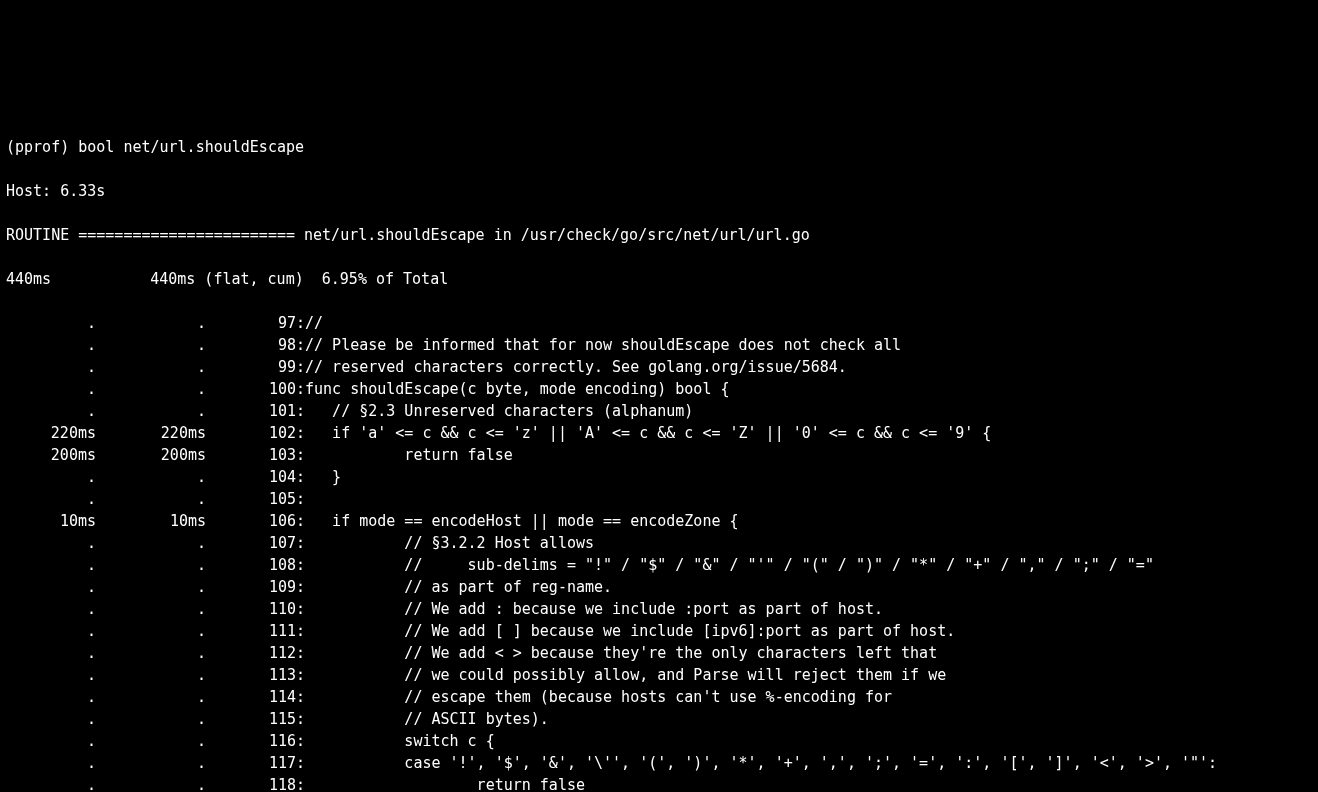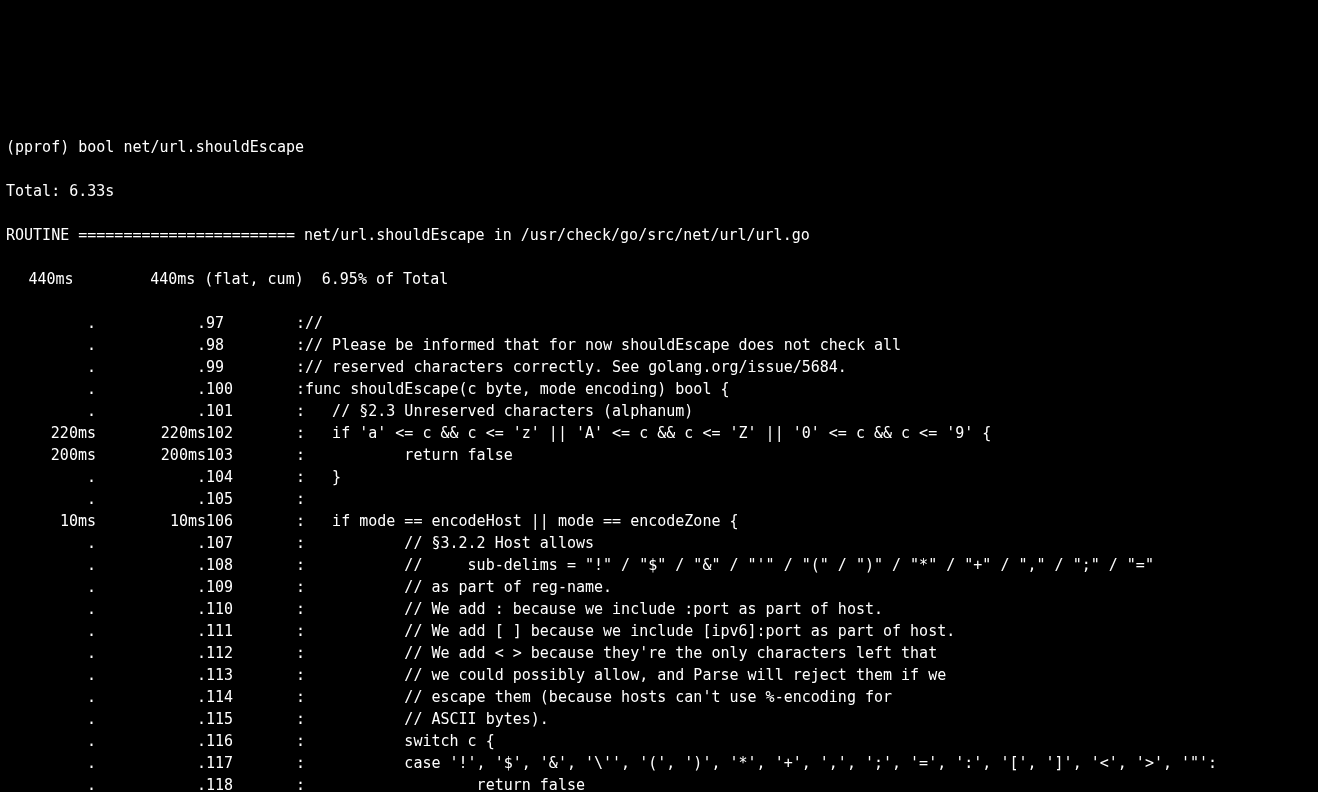--- a/index.html
+++ b/index.html
@@ -15,33 +15,33 @@
     overflow: hidden;
     white-space: pre;
   }
   .term {
     padding: 4px 6px 0 6px;
     position: relative;
   }
   
   .col-flat { display:inline-block; width: 90px; text-align: right; }
   .col-cum  { display:inline-block; width: 110px; text-align: right; }
-  .col-line { display:inline-block; width: 90px; text-align: left; }
+  .col-line { display:inline-block; width: 90px; text-align: right; }
   .src      { display:inline; }
-  .hdr-flat { display:inline-block; width: 90px; text-align: center; }
+  .hdr-flat { display:inline-block; width: 90px; text-align: left; }
   .hdr-rest { display:inline; }
 </style>
 </head>
 <body>
 
 
 
 <div class="term">
 <div><span>(pprof) </span><span>bool net/url.shouldEscape</span></div>
-<div>Total: 6.33s</div>
+<div>Host: 6.33s</div>
 <div>ROUTINE ======================== net/url.shouldEscape in /usr/check/go/src/net/url/url.go</div>
 <div><span class="hdr-flat">440ms</span><span class="hdr-rest">      440ms (flat, cum)  6.95% of Total</span></div>
 <div id="rows"><div><span class="col-flat">.</span><span class="col-cum">.</span><span class="col-line">97</span><span>:</span><span class="src">//</span></div><div><span class="col-flat">.</span><span class="col-cum">.</span><span class="col-line">98</span><span>:</span><span class="src">// Please be informed that for now shouldEscape does not check all</span></div><div><span class="col-flat">.</span><span class="col-cum">.</span><span class="col-line">99</span><span>:</span><span class="src">// reserved characters correctly. See golang.org/issue/5684.</span></div><div><span class="col-flat">.</span><span class="col-cum">.</span><span class="col-line">100</span><span>:</span><span class="src">func shouldEscape(c byte, mode encoding) bool {</span></div><div><span class="col-flat">.</span><span class="col-cum">.</span><span class="col-line">101</span><span>:</span><span class="src">   // §2.3 Unreserved characters (alphanum)</span></div><div><span class="col-flat">220ms</span><span class="col-cum">220ms</span><span class="col-line">102</span><span>:</span><span class="src">   if 'a' &lt;= c &amp;&amp; c &lt;= 'z' || 'A' &lt;= c &amp;&amp; c &lt;= 'Z' || '0' &lt;= c &amp;&amp; c &lt;= '9' {</span></div><div><span class="col-flat">200ms</span><span class="col-cum">200ms</span><span class="col-line">103</span><span>:</span><span class="src">           return false</span></div><div><span class="col-flat">.</span><span class="col-cum">.</span><span class="col-line">104</span><span>:</span><span class="src">   }</span></div><div><span class="col-flat">.</span><span class="col-cum">.</span><span class="col-line">105</span><span>:</span><span class="src"></span></div><div><span class="col-flat">10ms</span><span class="col-cum">10ms</span><span class="col-line">106</span><span>:</span><span class="src">   if mode == encodeHost || mode == encodeZone {</span></div><div><span class="col-flat">.</span><span class="col-cum">.</span><span class="col-line">107</span><span>:</span><span class="src">           // §3.2.2 Host allows</span></div><div><span class="col-flat">.</span><span class="col-cum">.</span><span class="col-line">108</span><span>:</span><span class="src">           //     sub-delims = "!" / "$" / "&amp;" / "'" / "(" / ")" / "*" / "+" / "," / ";" / "="</span></div><div><span class="col-flat">.</span><span class="col-cum">.</span><span class="col-line">109</span><span>:</span><span class="src">           // as part of reg-name.</span></div><div><span class="col-flat">.</span><span class="col-cum">.</span><span class="col-line">110</span><span>:</span><span class="src">           // We add : because we include :port as part of host.</span></div><div><span class="col-flat">.</span><span class="col-cum">.</span><span class="col-line">111</span><span>:</span><span class="src">           // We add [ ] because we include [ipv6]:port as part of host.</span></div><div><span class="col-flat">.</span><span class="col-cum">.</span><span class="col-line">112</span><span>:</span><span class="src">           // We add &lt; &gt; because they're the only characters left that</span></div><div><span class="col-flat">.</span><span class="col-cum">.</span><span class="col-line">113</span><span>:</span><span class="src">           // we could possibly allow, and Parse will reject them if we</span></div><div><span class="col-flat">.</span><span class="col-cum">.</span><span class="col-line">114</span><span>:</span><span class="src">           // escape them (because hosts can't use %-encoding for</span></div><div><span class="col-flat">.</span><span class="col-cum">.</span><span class="col-line">115</span><span>:</span><span class="src">           // ASCII bytes).</span></div><div><span class="col-flat">.</span><span class="col-cum">.</span><span class="col-line">116</span><span>:</span><span class="src">           switch c {</span></div><div><span class="col-flat">.</span><span class="col-cum">.</span><span class="col-line">117</span><span>:</span><span class="src">           case '!', '$', '&amp;', '\'', '(', ')', '*', '+', ',', ';', '=', ':', '[', ']', '&lt;', '&gt;', '"':</span></div><div><span class="col-flat">.</span><span class="col-cum">.</span><span class="col-line">118</span><span>:</span><span class="src">                   return false</span></div></div>
 
 
 </div>
 
 
 
 

